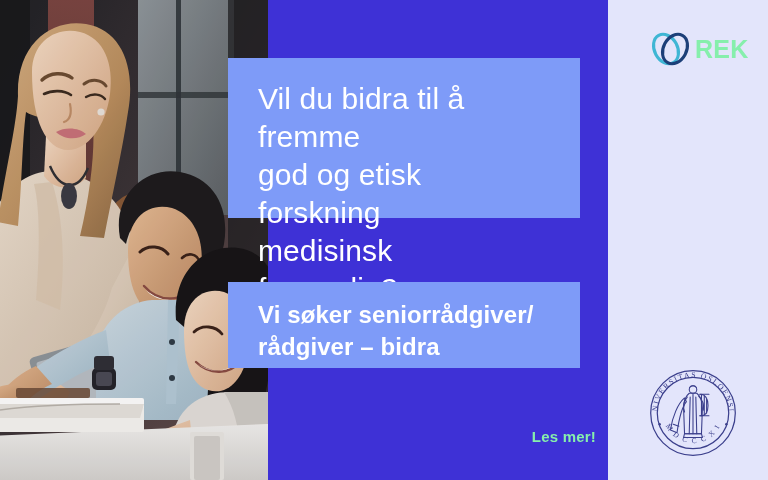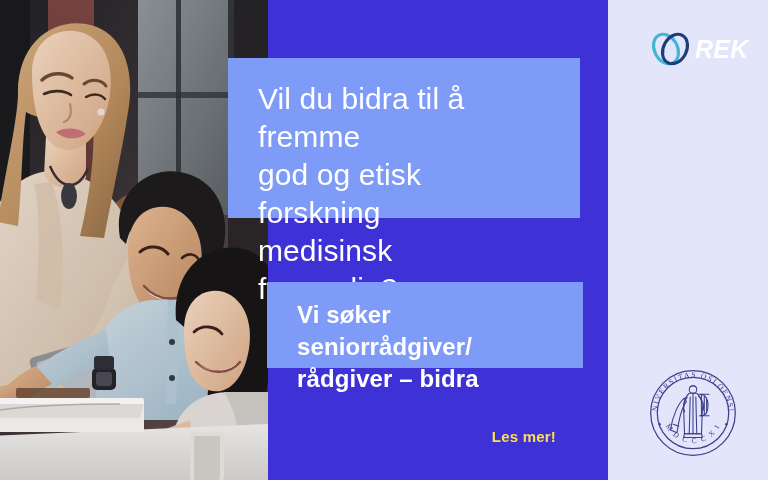--- a/index.html
+++ b/index.html
@@ -61,24 +61,23 @@
   .card-headline {
     left: 228px;
     top: 58px;
     width: 352px;
     height: 160px;
     padding: 22px 40px 0 30px;
   }
   .card-subline {
     left: 228px;
     top: 282px;
-    width: 316px;
+    width: 352px;
     height: 86px;
     padding: 17px 26px 0 30px;
-    margin-left: 39px;
   }
 
   .headline-text {
     margin: 0;
     color: #ffffff;
     font-size: 30px;
     line-height: 38px;
     font-weight: 400;
     letter-spacing: 0.1px;
   }
@@ -87,50 +86,49 @@
     color: #ffffff;
     font-size: 24px;
     line-height: 32px;
     font-weight: 700;
     letter-spacing: 0.1px;
   }
 
   
   .cta {
     position: absolute;
-    left: 396px;
+    left: 436px;
     top: 428px;
     width: 160px;
     text-align: right;
-    color: #fde047;
+    color: #86efac;
     font-size: 15px;
     font-weight: 700;
     letter-spacing: 0.2px;
     cursor: pointer;
   }
 
   
   .rek-logo {
     position: absolute;
     left: 650px;
     top: 26px;
     width: 92px;
     height: 46px;
     display: flex;
     align-items: center;
     gap: 3px;
   }
   .rek-mark { width: 42px; height: 42px; flex: none; }
   .rek-word {
-    color: #ffffff;
+    color: #86efac;
     font-size: 25px;
     font-weight: 700;
     letter-spacing: 0.3px;
     line-height: 1;
-    font-style: italic;
   }
 
   
   .uio-seal {
     position: absolute;
     left: 646px;
     top: 366px;
     width: 94px;
     height: 94px;
   }

